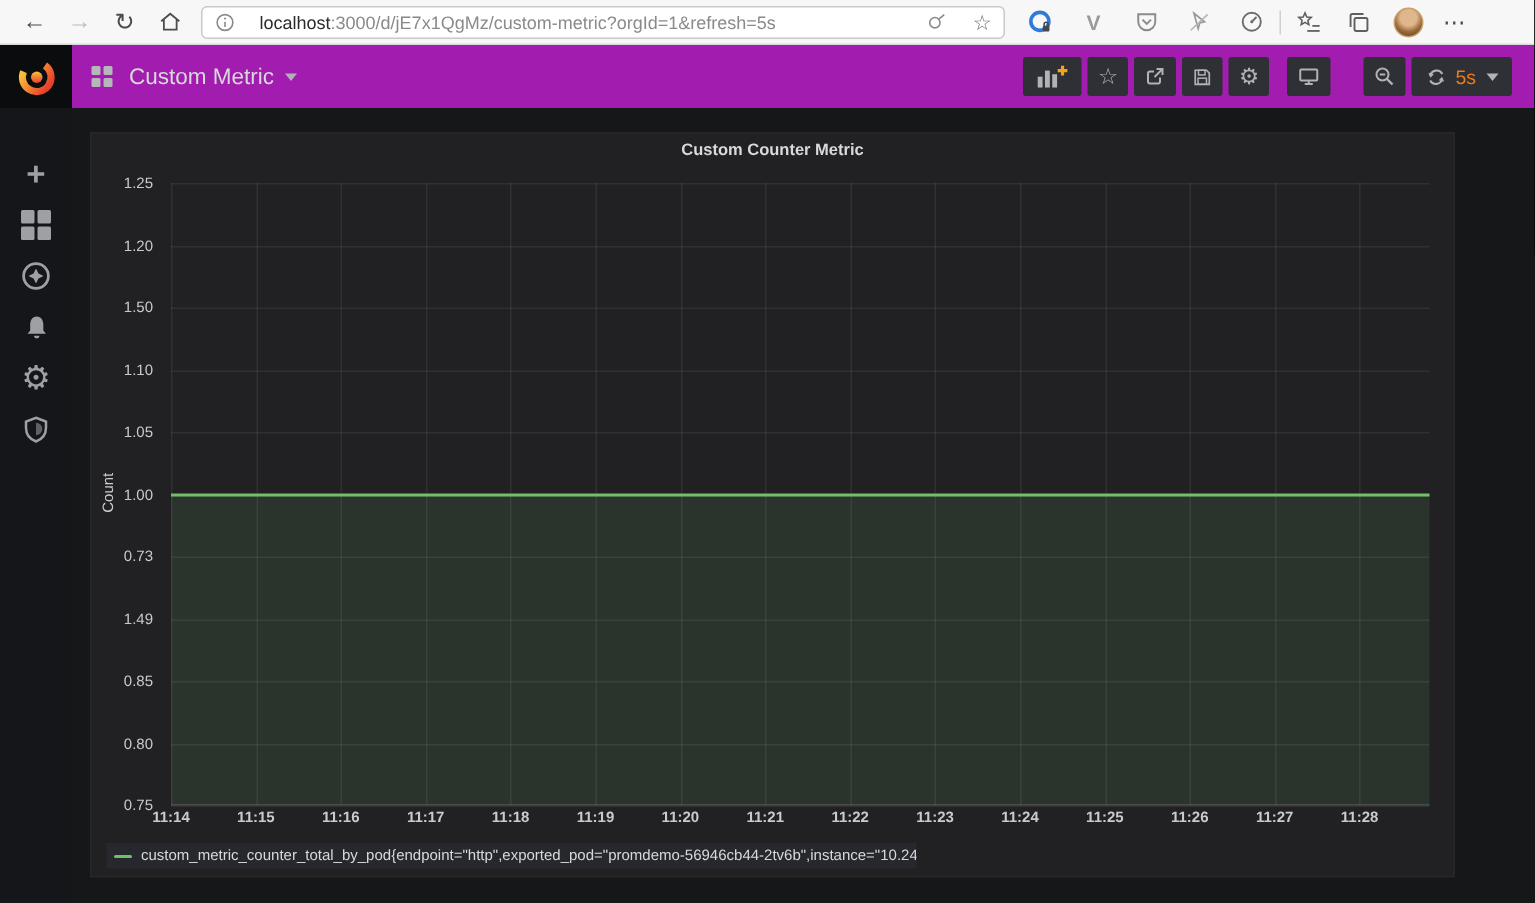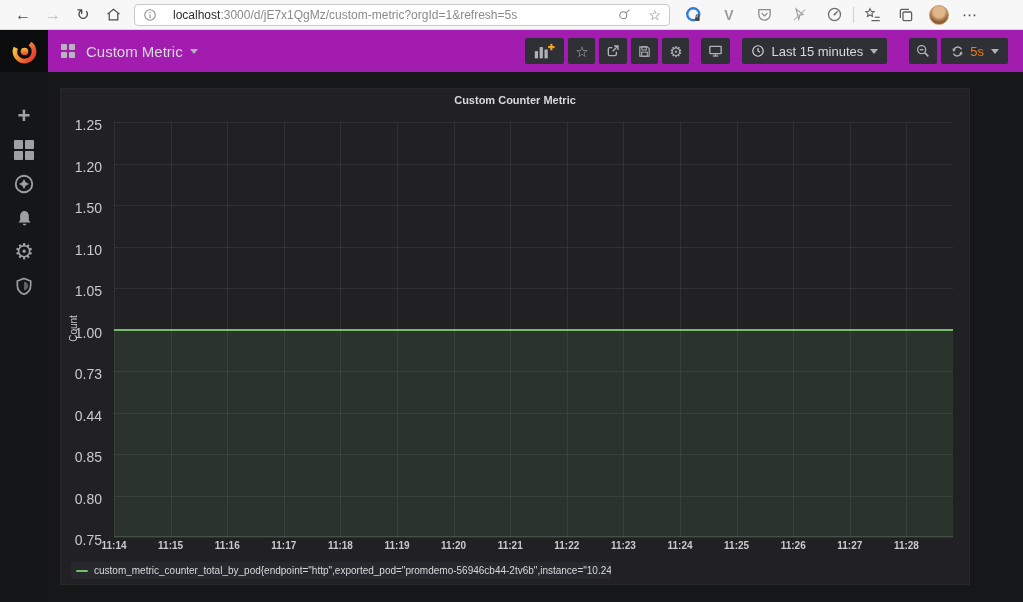--- a/index.html
+++ b/index.html
@@ -78,21 +78,21 @@
     position:absolute; top:5px; left:0; width:100%; text-align:center;
     font-size:11px; font-weight:bold; color:#d8d9da;
   }
   .plot { position:absolute; left:53px; top:33px; width:839px; height:415px;
           border-bottom:1px solid rgba(255,255,255,0.14); }
   .hgrid { position:absolute; left:0; width:839px; height:1px; background:rgba(255,255,255,0.07); }
   .vgrid { position:absolute; top:0; height:415px; width:1px; background:rgba(255,255,255,0.07); }
   .fillarea { position:absolute; left:0; width:839px; }
   .seriesline { position:absolute; left:0; width:839px; height:2px; }
   .yticks { position:absolute; left:0; top:33px; width:47px; height:415px; }
-  .ytick { position:absolute; right:6px; font-size:14px; color:#c9cacb; }
+  .ytick { position:absolute; right:6px; font-size:10px; color:#c9cacb; }
   .xticks { position:absolute; left:53px; top:451px; width:880px; height:14px; }
   .xtick { position:absolute; transform:translateX(-50%); font-size:10px; color:#c9cacb; font-weight:bold; }
   .ylab {
     position:absolute; left:-8px; top:234px; width:40px; text-align:center;
     transform:rotate(-90deg); font-size:10px; color:#c9cacb;
   }
   .legend {
     position:absolute; left:10px; top:473px; width:540px; height:17px;
     background:#26282d; display:flex; align-items:center; padding:0 5px; overflow:hidden;
   }
@@ -293,30 +293,20 @@
       </button>
       <button class="nav-btn ml12">
         <span>
           <svg width="17" height="16" viewBox="0 0 24 24">
               <rect x="3.5" y="5" width="17" height="11" rx="1" fill="none" stroke="#b0b2b5" stroke-width="2"></rect>
               <line x1="12" y1="16" x2="12" y2="19" stroke="#b0b2b5" stroke-width="2"></line>
               <line x1="8" y1="19.5" x2="16" y2="19.5" stroke="#b0b2b5" stroke-width="2"></line>
             </svg>
         </span>
       </button>
-      <button class="nav-btn wide ml12">
-        <span>
-          <svg width="14" height="14" viewBox="0 0 24 24">
-              <circle cx="12" cy="12" r="9" fill="none" stroke="#d8d9da" stroke-width="2"></circle>
-              <path d="M12 7 v5 l3.5 2" fill="none" stroke="#d8d9da" stroke-width="2"></path>
-            </svg>
-        </span>
-        <span class="tp-label">Last 15 minutes</span>
-        <span class="caret"></span>
-      </button>
       <button class="nav-btn ml22">
         <span>
           <svg width="16" height="16" viewBox="0 0 24 24">
               <circle cx="10" cy="10" r="6" fill="none" stroke="#b0b2b5" stroke-width="2"></circle>
               <line x1="14.5" y1="14.5" x2="20" y2="20" stroke="#b0b2b5" stroke-width="2.4"></line>
               <line x1="7.3" y1="10" x2="12.7" y2="10" stroke="#b0b2b5" stroke-width="2"></line>
             </svg>
         </span>
       </button>
       <button class="nav-btn wide">
@@ -337,21 +327,21 @@
       <div class="panel-title">Custom Counter Metric</div>
       <div class="ylab">Count</div>
       <div class="yticks" id="yticks">
           <span class="ytick" style="top: -5px;">1.25</span>
           <span class="ytick" style="top: 36.5px;">1.20</span>
           <span class="ytick" style="top: 78px;">1.50</span>
           <span class="ytick" style="top: 119.5px;">1.10</span>
           <span class="ytick" style="top: 161px;">1.05</span>
           <span class="ytick" style="top: 202.5px;">1.00</span>
           <span class="ytick" style="top: 244px;">0.73</span>
-          <span class="ytick" style="top: 285.5px;">0.44</span>
+          <span class="ytick" style="top: 285.5px;">1.49</span>
           <span class="ytick" style="top: 327px;">0.85</span>
           <span class="ytick" style="top: 368.5px;">0.80</span>
           <span class="ytick" style="top: 410px;">0.75</span>
         </div>
       <div class="plot" id="plot">
           <div class="fillarea" style="top: 207.5px; height: 207.5px; background: rgb(115, 191, 105); opacity: 0.12;"></div>
           <div class="hgrid" style="top: 0px;"></div>
           <div class="hgrid" style="top: 41.5px;"></div>
           <div class="hgrid" style="top: 83px;"></div>
           <div class="hgrid" style="top: 124.5px;"></div>

